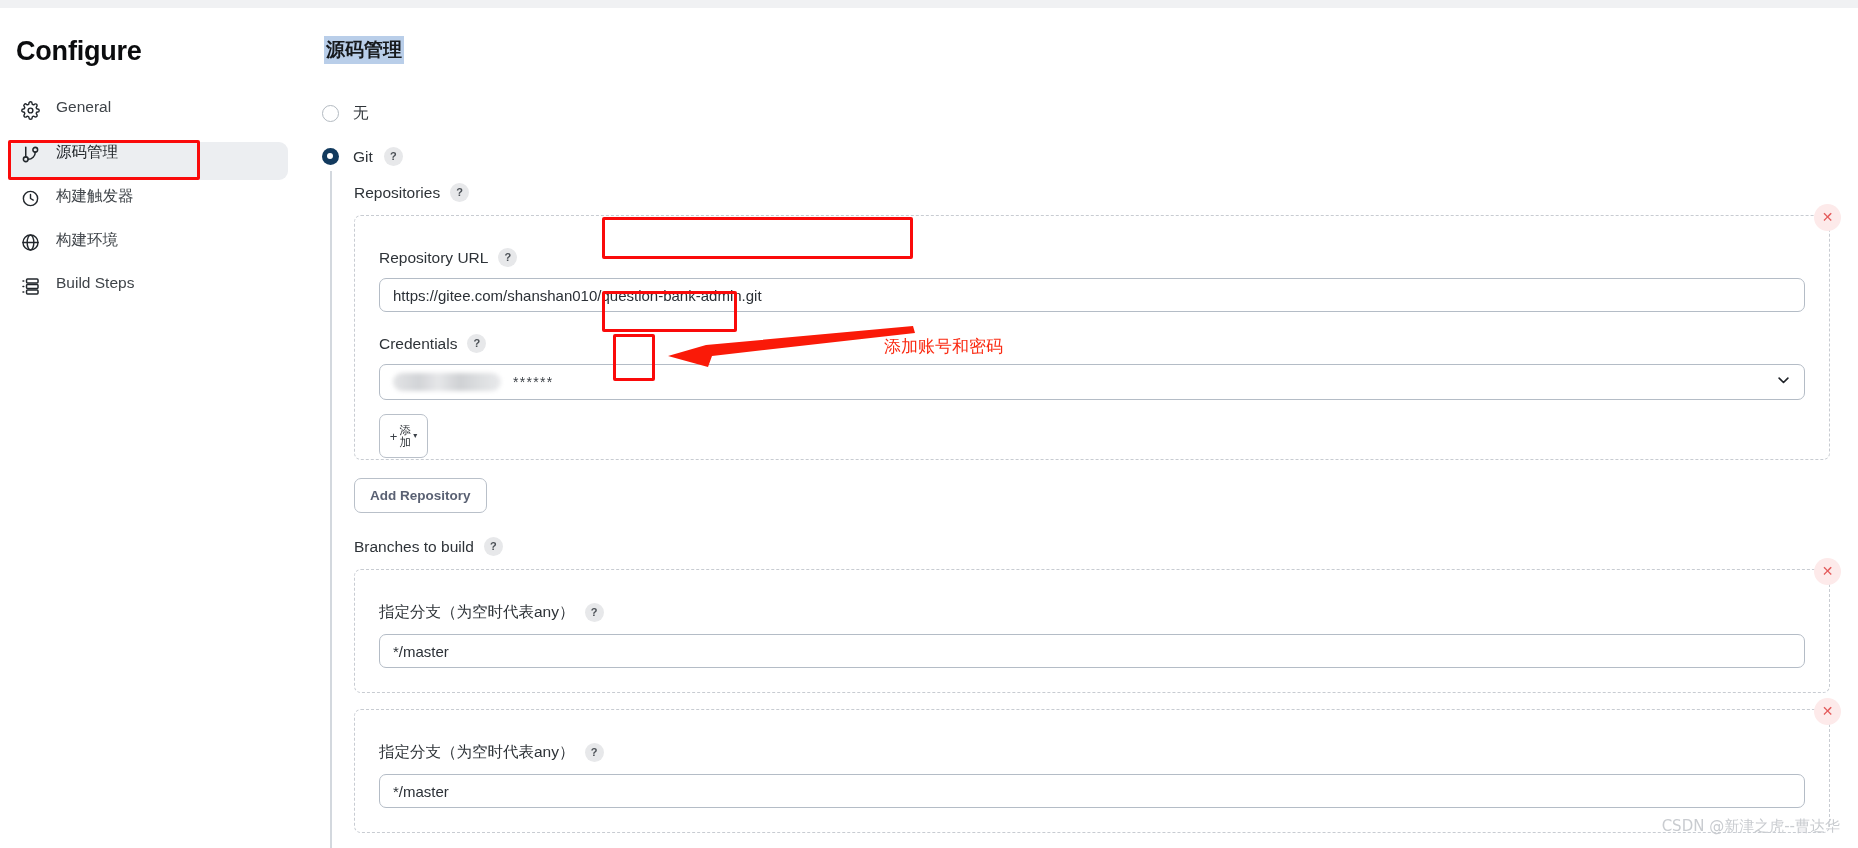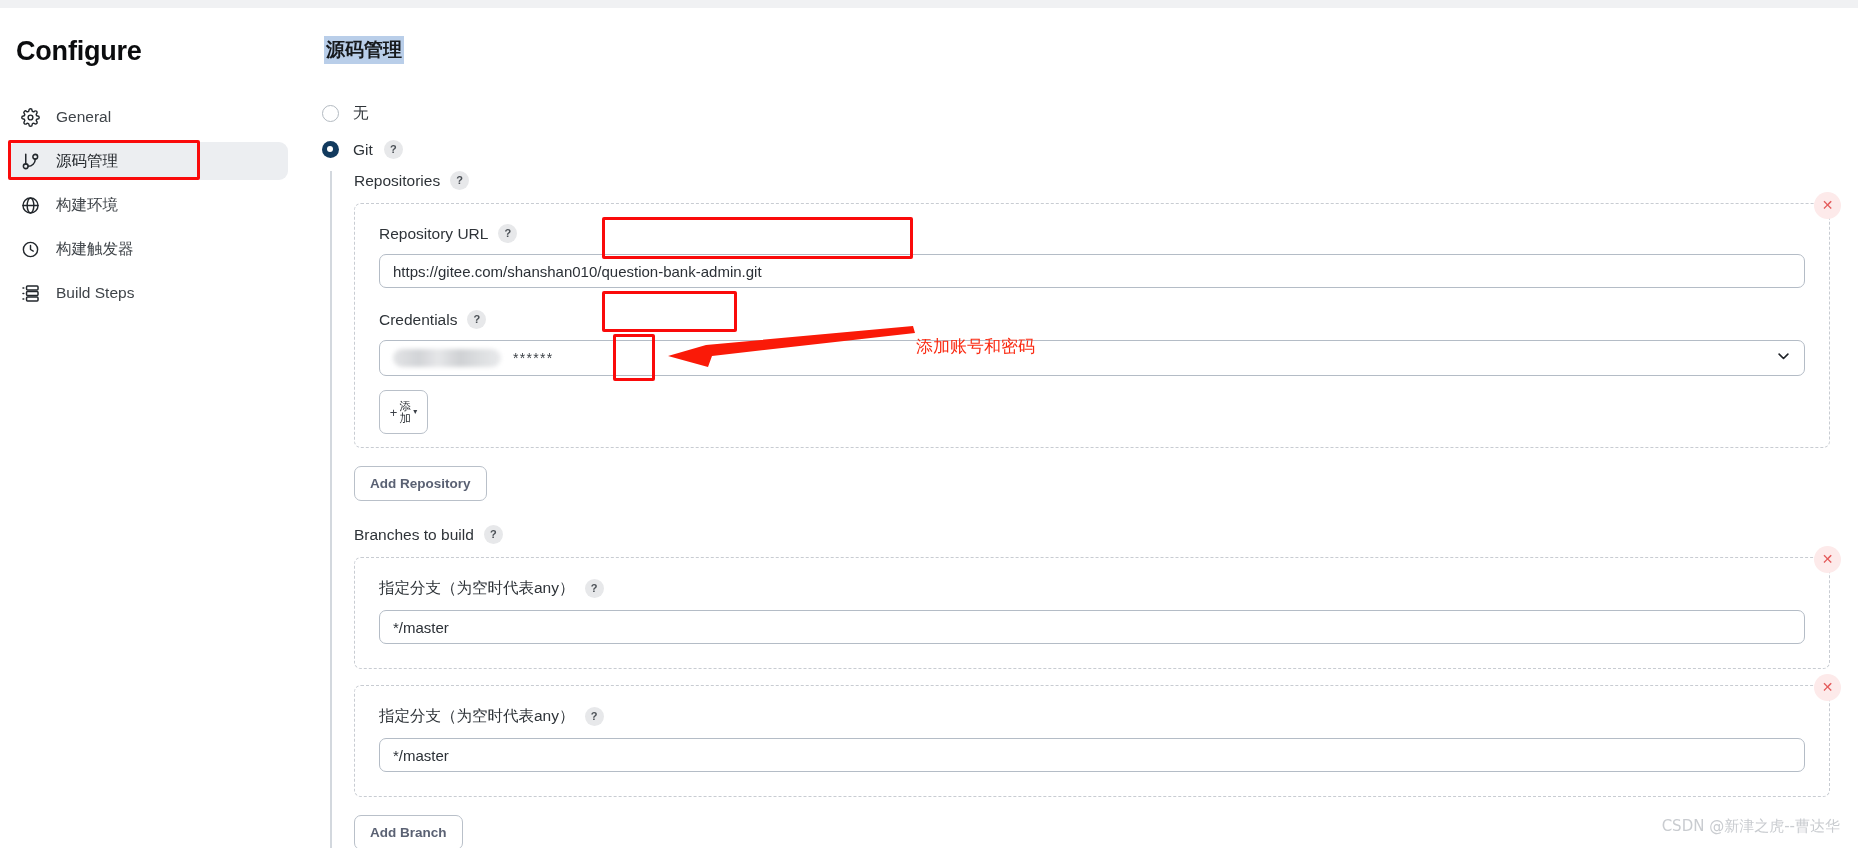--- a/index.html
+++ b/index.html
@@ -38,21 +38,21 @@
     letter-spacing: -0.2px;
   }
   .side-nav {
     position: absolute;
     top: 90px; left: 0;
     width: 296px;
   }
   .nav-item {
     position: relative;
     display: flex;
-    align-items: center;
+    align-items: flex-start;
     height: 38px;
     margin: 0 8px 6px 8px;
     padding-left: 8px;
     border-radius: 9px;
     cursor: pointer;
   }
   .nav-item.active { background: #eceef1; }
   .nav-ico {
     width: 28px; height: 24px;
     display: flex; align-items: center; justify-content: center;
@@ -92,21 +92,21 @@
     padding: 1px 2px;
   }
 
   .radio-row {
     position: absolute;
     left: 26px;
     display: flex; align-items: center;
     cursor: pointer;
   }
   #radio-none { top: 95px; }
-  #radio-git  { top: 132px; }
+  #radio-git  { top: 139px; }
   .radio {
     width: 17px; height: 17px;
     border-radius: 50%;
     border: 1.6px solid #b3bac1;
     background: #fff;
     margin-right: 14px;
     flex: 0 0 auto;
     position: relative;
   }
   .radio.checked {
@@ -152,20 +152,21 @@
     padding-left: 22px;
   }
 
   .field-label {
     display: flex;
     align-items: center;
     gap: 10px;
     font-size: 15.5px;
     color: #2e3338;
     white-space: nowrap;
+    margin-top: 12px;
   }
 
   .dashed-box {
     border: 1.5px dashed #c8ccd2;
     border-radius: 7px;
     position: relative;
     padding: 20px 24px 24px 24px;
     background: #fff;
   }
 
@@ -296,21 +297,21 @@
   #hl-addbt { left: 317px; top: 326px; width: 42px; height: 47px; border-radius: 2px; }
 
   .anno-text {
     position: absolute;
     color: #fa2a12;
     font-size: 17px;
     font-family: "DejaVu Sans", sans-serif;
     white-space: nowrap;
     z-index: 30;
   }
-  #anno-label { left: 620px; top: 327px; font-family: Liberation Mono, monospace; }
+  #anno-label { left: 588px; top: 327px; font-family: Liberation Mono, monospace; }
   .anno-arrow { position: absolute; z-index: 29; pointer-events: none; }
 
   .watermark {
     position: absolute;
     right: 18px; bottom: 12px;
     font-size: 15px;
     color: #c9ccd0;
     white-space: nowrap;
     font-family: "DejaVu Sans", sans-serif;
   }
@@ -345,36 +346,36 @@
             <circle cx="6" cy="18" r="3"></circle>
             <path d="M18 9a9 9 0 0 1-9 9"></path>
           </svg>
         </span>
         <span class="nav-label">源码管理</span>
       </div>
 
       <div class="nav-item">
         <span class="nav-ico">
           <svg width="19" height="19" viewBox="0 0 24 24" fill="none" stroke="currentColor" stroke-width="1.8" stroke-linecap="round" stroke-linejoin="round">
+            <circle cx="12" cy="12" r="9"></circle>
+            <polyline points="12 7 12 12 15.5 14"></polyline>
+          </svg>
+        </span>
+        <span class="nav-label">构建触发器</span>
+      </div>
+
+      <div class="nav-item">
+        <span class="nav-ico">
+          <svg width="19" height="19" viewBox="0 0 24 24" fill="none" stroke="currentColor" stroke-width="1.8" stroke-linecap="round" stroke-linejoin="round">
             <circle cx="12" cy="12" r="9.5"></circle>
             <line x1="2.5" y1="12" x2="21.5" y2="12"></line>
             <ellipse cx="12" cy="12" rx="4.2" ry="9.5"></ellipse>
           </svg>
         </span>
         <span class="nav-label">构建环境</span>
-      </div>
-
-      <div class="nav-item">
-        <span class="nav-ico">
-          <svg width="19" height="19" viewBox="0 0 24 24" fill="none" stroke="currentColor" stroke-width="1.8" stroke-linecap="round" stroke-linejoin="round">
-            <circle cx="12" cy="12" r="9"></circle>
-            <polyline points="12 7 12 12 15.5 14"></polyline>
-          </svg>
-        </span>
-        <span class="nav-label">构建触发器</span>
       </div>
 
       <div class="nav-item">
         <span class="nav-ico">
           <svg width="19" height="19" viewBox="0 0 24 24" fill="none" stroke="currentColor" stroke-width="1.9" stroke-linecap="round">
             <line x1="2.5" y1="5" x2="3.5" y2="5"></line>
             <line x1="2.5" y1="12" x2="3.5" y2="12"></line>
             <line x1="2.5" y1="19" x2="3.5" y2="19"></line>
             <rect x="7" y="2.5" width="14.5" height="5" rx="1.2"></rect>
             <rect x="7" y="9.5" width="14.5" height="5" rx="1.2"></rect>

